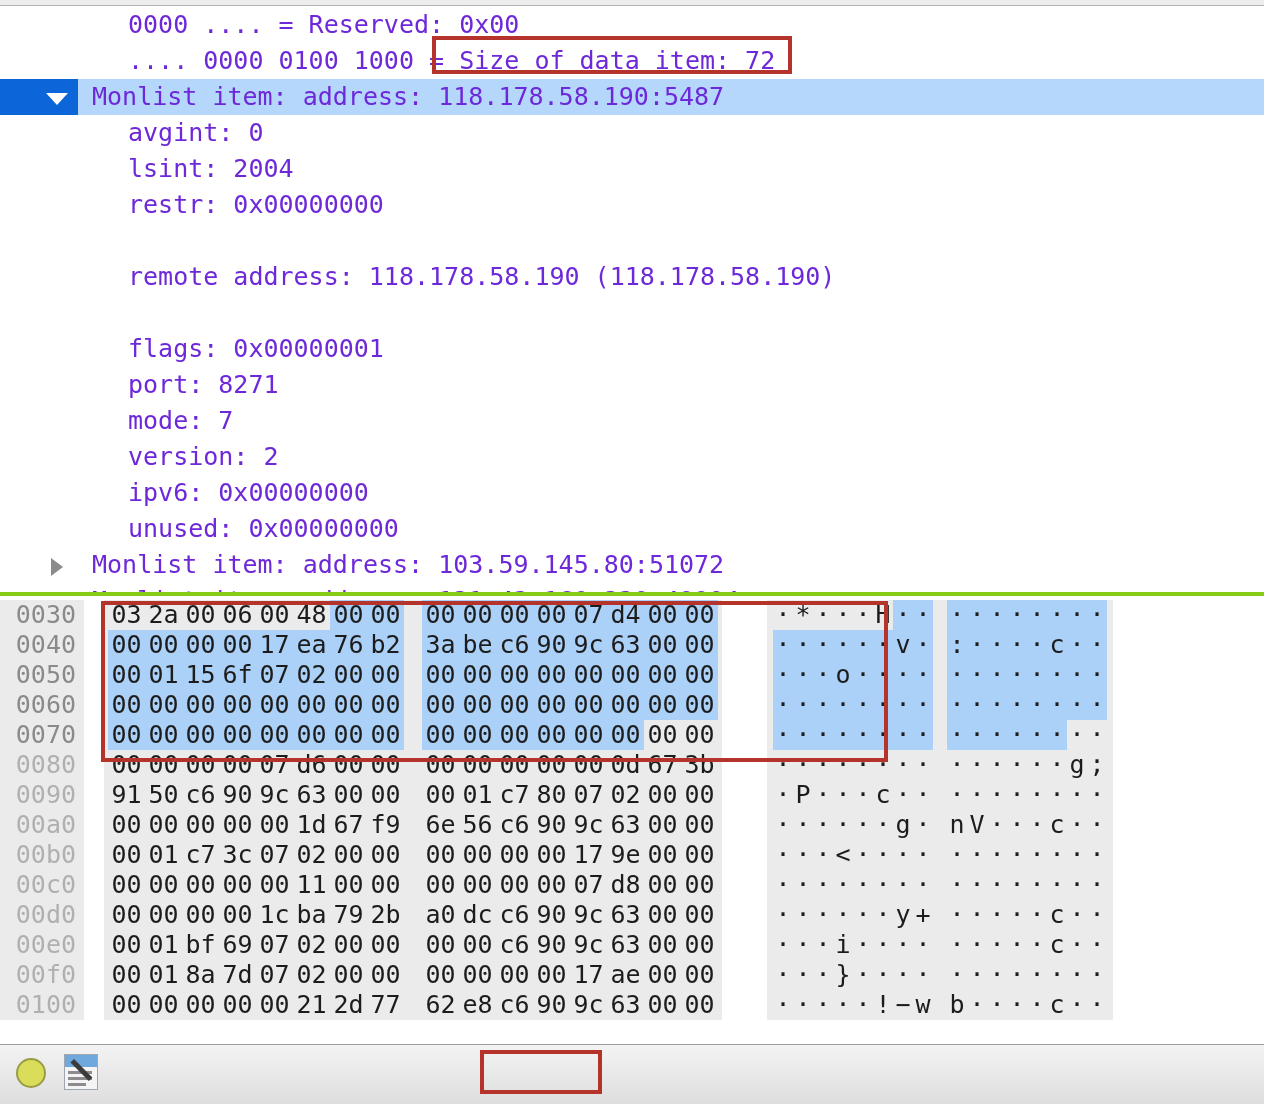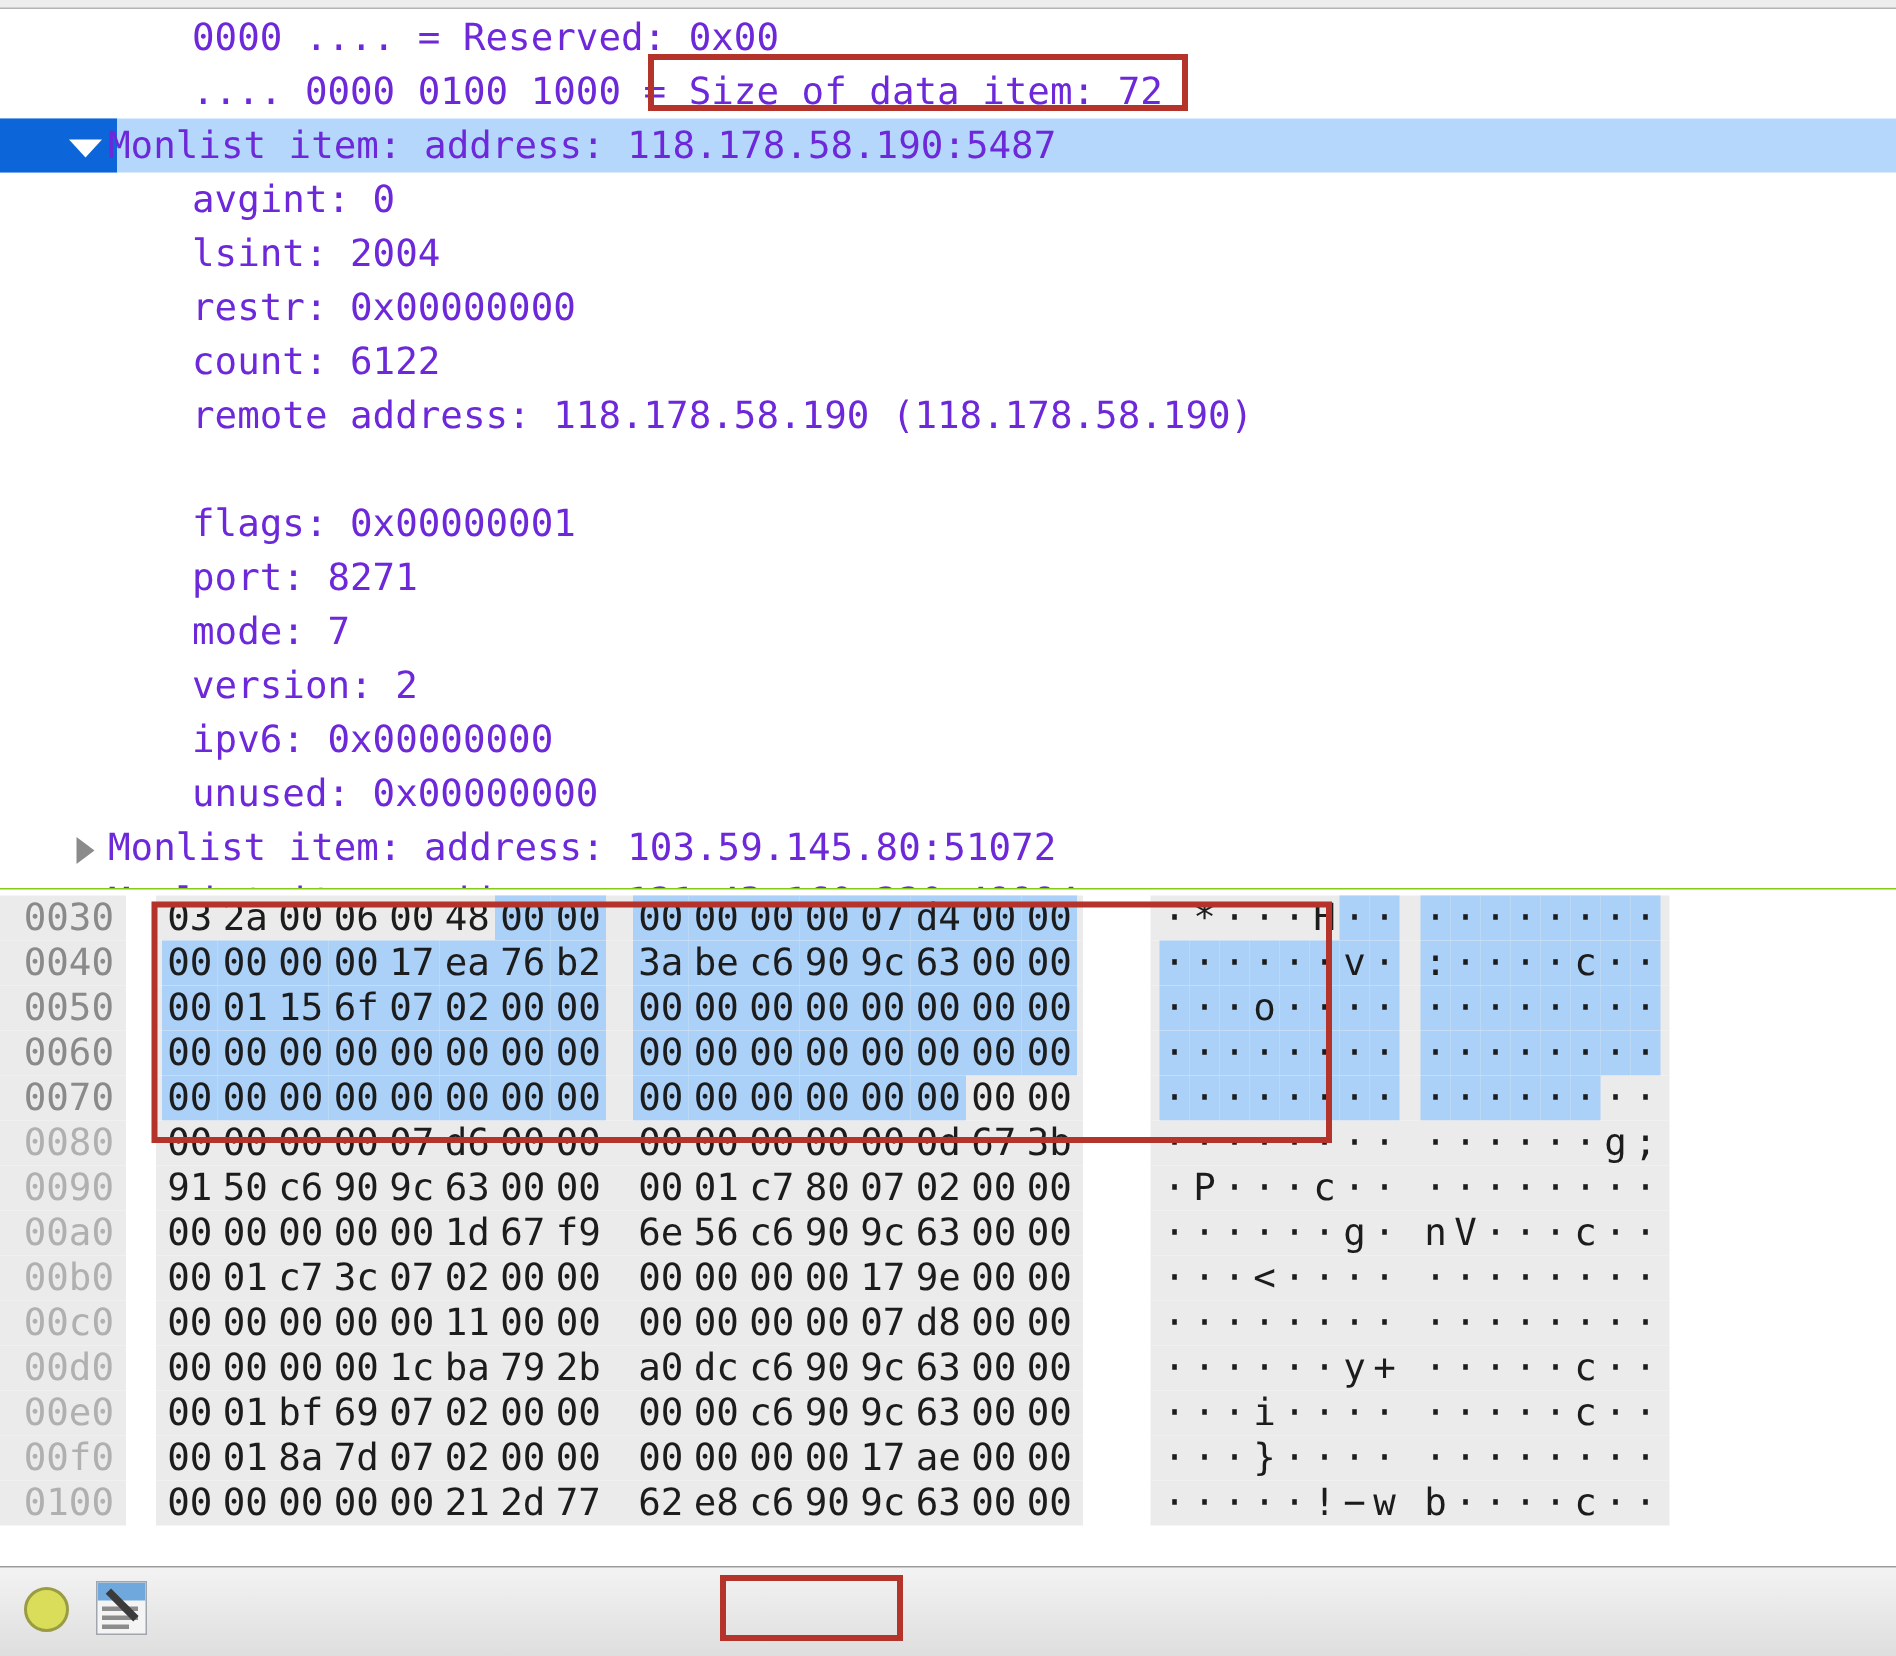--- a/index.html
+++ b/index.html
@@ -72,39 +72,39 @@
     position: absolute;
     left: 51px; top: 11px;
     width: 0; height: 0;
     border-top: 9px solid transparent;
     border-bottom: 9px solid transparent;
     border-left: 12px solid #8b8b8b;
   }
   .tree-label {
     position: absolute;
     top: 0;
-    left: 72px;
+    left: 92px;
   }
   .tree-label.indent-field { left: 128px; }
 
   
   .tree-row.clipped {
     height: 14px;
     overflow: hidden;
     line-height: 36px;
   }
 
   
   .bytes-pane {
     position: absolute;
     left: 0; top: 592px;
     width: 1264px;
     height: 452px;
     background: #ffffff;
-    border-top: 1px solid #84cc16;
+    border-top: 4px solid #84cc16;
     box-sizing: border-box;
     overflow: hidden;
   }
   .hex-table {
     position: absolute;
     left: 0; top: 4px;
     font-family: "DejaVu Sans Mono", "Liberation Mono", monospace;
     font-size: 25px;
   }
   .hex-row {
@@ -244,21 +244,20 @@
         <div class="tree-row">
           <div class="expander-cell"></div>
           <div class="tree-label indent-field">lsint: 2004</div>
         </div>
         <div class="tree-row">
           <div class="expander-cell"></div>
           <div class="tree-label indent-field">restr: 0x00000000</div>
         </div>
         <div class="tree-row">
           <div class="expander-cell"></div>
-          <div class="tree-label indent-field">count: 6122</div>
         </div>
         <div class="tree-row">
           <div class="expander-cell"></div>
           <div class="tree-label indent-field">remote address: 118.178.58.190 (118.178.58.190)</div>
         </div>
         <div class="tree-row">
           <div class="expander-cell"></div>
         </div>
         <div class="tree-row">
           <div class="expander-cell"></div>

